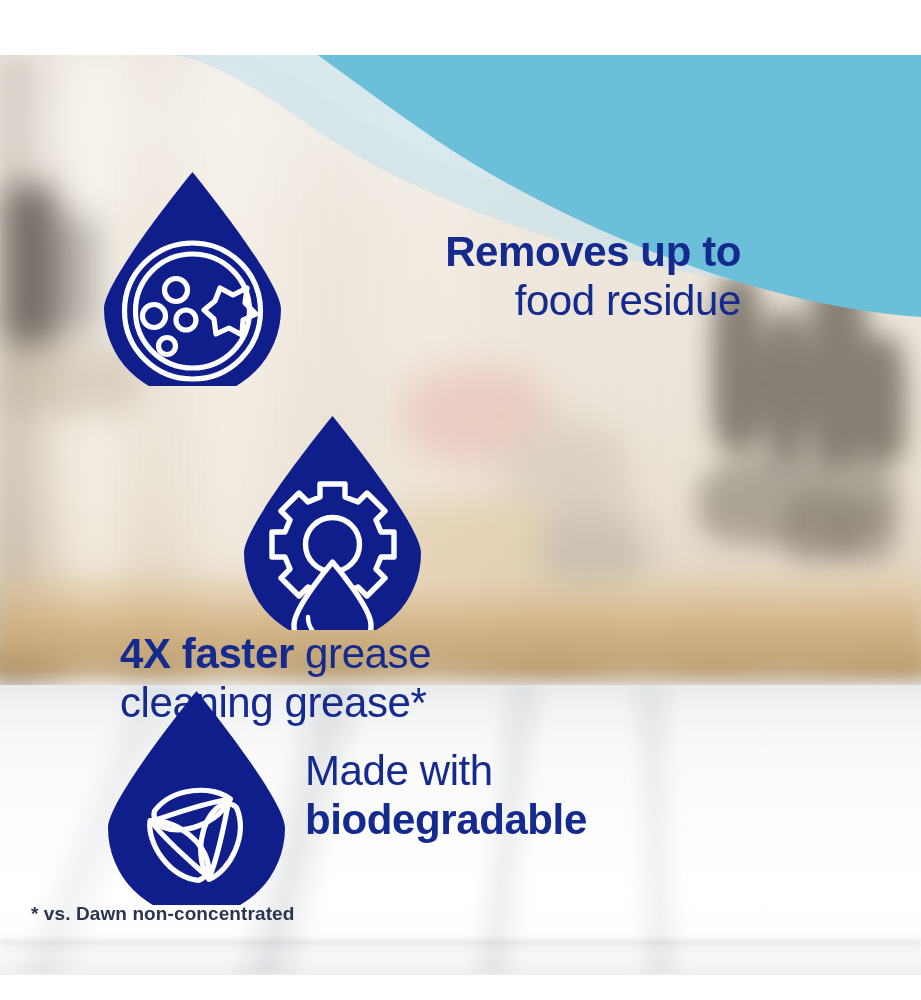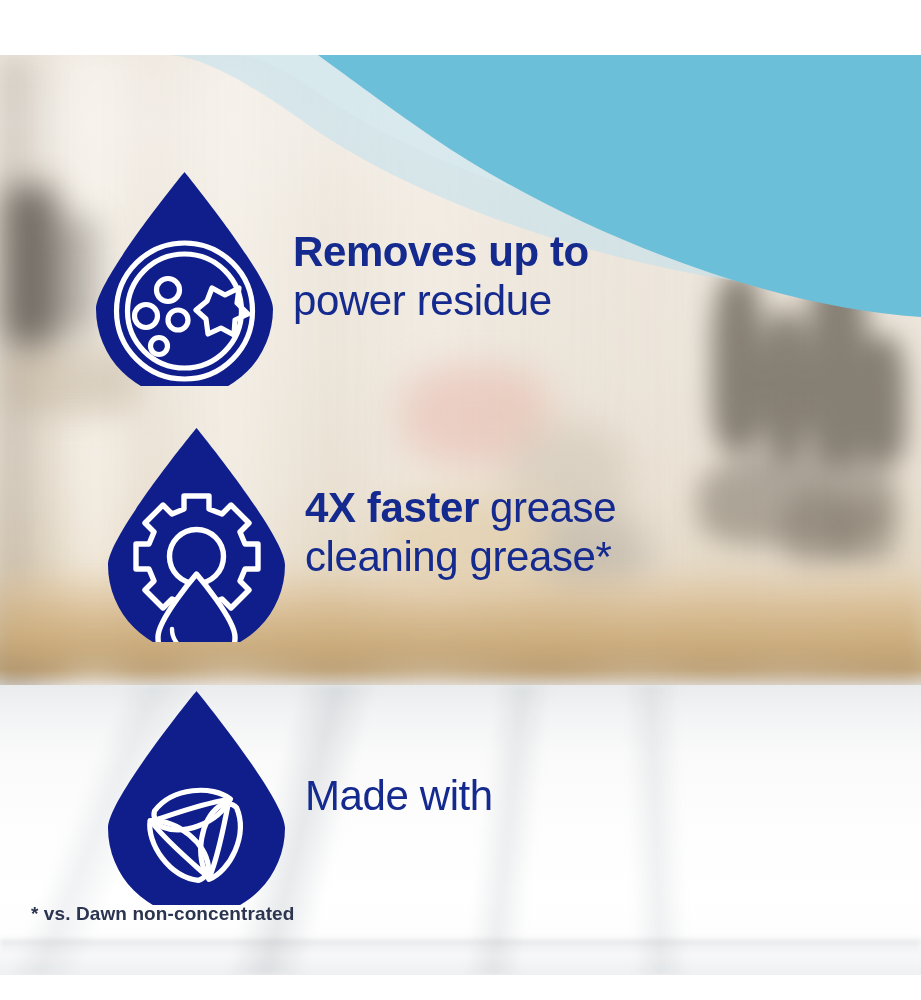--- a/index.html
+++ b/index.html
@@ -220,22 +220,22 @@
     top: 0;
     width: 921px;
     height: 1000px;
   }
   .row {
     position: absolute;
     display: flex;
     align-items: center;
     gap: 0;
   }
-  .row-1 { left: 92px; top: 168px; }
-  .row-2 { left: 104px; top: 424px; }
+  .row-1 { left: 100px; top: 168px; text-align: right; }
+  .row-2 { left: 104px; top: 412px; flex-direction: column; }
   .row-3 { left: 104px; top: 687px; }
 
   .drop-wrap {
     position: relative;
     width: 185px;
     height: 218px;
     flex: 0 0 auto;
   }
   .drop-wrap svg { display: block; }
 
@@ -326,21 +326,21 @@
             <circle cx="76" cy="122" r="11.5"></circle>
             <circle cx="54" cy="148" r="11.5"></circle>
             <circle cx="86" cy="152" r="10"></circle>
             <circle cx="67" cy="178" r="8.5"></circle>
           </g>
           <path d="M120 120 L133 127 L147 120 L145 135 L156 146 L143 152 L142 167 L129 160 L116 166 L114 151 L104 142 L115 133 Z" fill="none" stroke="#FFFFFF" stroke-width="5.2" stroke-linejoin="round"></path>
         </svg>
       </div>
       <div class="benefit-text">
         <div><b>Removes up to</b></div>
-        <div><span>power residue</span></div>
+        <div><span>food residue</span></div>
       </div>
     </div>
 
     <div class="row row-2">
       <div class="drop-wrap">
         <svg width="185" height="218" viewBox="0 0 185 218" aria-hidden="true">
           <path d="M92.5 4 C 92.5 4, 181 112, 181 141 A 88.5 88.5 0 0 1 4 141 C 4 112, 92.5 4, 92.5 4 Z" fill="#101E8C"></path>
           <path d="M80 72 L105 72 L105 85 L118 90 L127 81 L145 99 L136 108 L141 120 L154 120 L154 145 L141 145
                    L136 157 L145 166 L127 184 L118 175 L105 180 L105 193 L80 193 L80 180 L68 175 L59 184
                    L41 166 L50 157 L45 145 L32 145 L32 120 L45 120 L50 108 L41 99 L59 81 L68 90 L80 85 Z" fill="none" stroke="#FFFFFF" stroke-width="5.4" stroke-linejoin="round"></path>
@@ -372,20 +372,21 @@
               <g transform="rotate(240)">
                 <path d="M -42 -22 C -24 -46, 16 -48, 34 -34 C 20 -8, -14 2, -34 -6 C -40 -9, -44 -16, -42 -22 Z"></path>
                 <path d="M -38 -14 C -20 -20, 8 -30, 30 -33"></path>
               </g>
             </g>
           </g>
         </svg>
       </div>
       <div class="benefit-text">
         <div><span>Made with</span></div>
+        <div><b>biodegradable</b></div>
       </div>
     </div>
 
   </div>
 
   <div class="footnote">* vs. Dawn non-concentrated</div>
 
 </div>
 
 </body></html>

